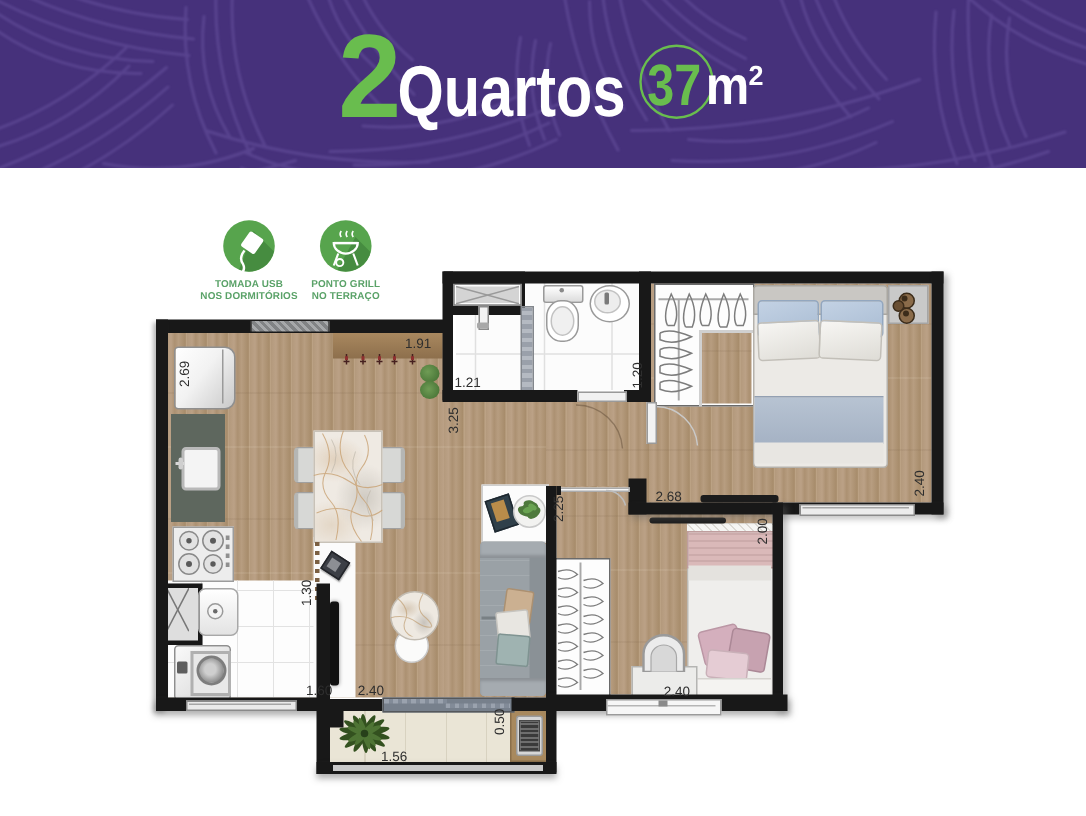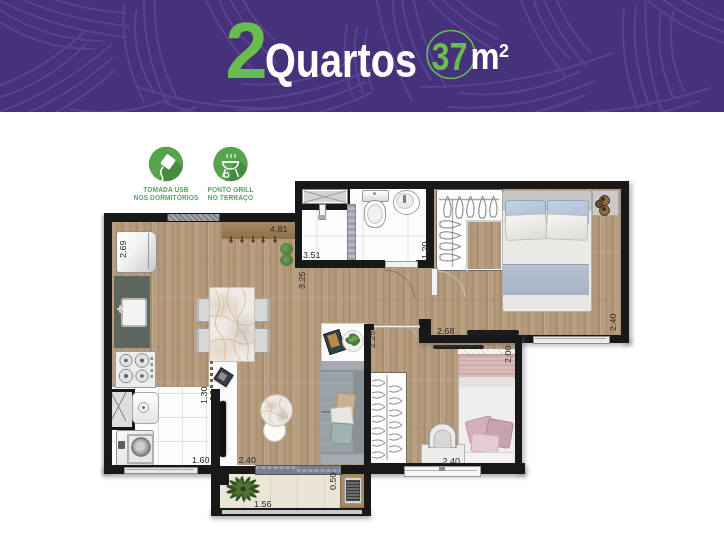--- a/index.html
+++ b/index.html
@@ -467,27 +467,27 @@
   <path d="M2,30 A28,28 0 0 1 28,2" fill="none" stroke="#c9c9c9" stroke-width="1" transform="rotate(90 15 16)"></path>
 </svg>
 <div class="abs" style="left:431px;top:267.5px;width:4.5px;height:26px;background:#f2f2f2;border:1px solid #9a9a9a;"></div>
 
 <div class="abs" style="left:373px;top:324.5px;width:45px;height:1.6px;background:#f8f8f8;border:0.7px solid #ababab;"></div>
 <div class="wall" style="left:371px;top:324px;width:2.5px;height:6px;"></div>
 <svg class="abs" style="left:403px;top:326px;" width="16" height="12" viewBox="0 0 16 12">
     <path d="M1,1 A13,13 0 0 1 14,11" fill="none" stroke="#bcbcbc" stroke-width="1"></path>
   </svg>
 
-<div class="dim" style="left:270px;top:225px;">4.81</div>
-<div class="dim" style="left:303px;top:251px;">3.51</div>
+<div class="dim" style="left:270px;top:225px;">1.91</div>
+<div class="dim" style="left:303px;top:251px;">1.21</div>
 <div class="dimv" style="left:306.5px;top:280px;">3.25</div>
 <div class="dimv" style="left:429.5px;top:250px;">1.20</div>
 <div class="dimv" style="left:128px;top:249px;">2.69</div>
 <div class="dim" style="left:437px;top:327px;">2.68</div>
 <div class="dimv" style="left:617.5px;top:322px;">2.40</div>
 <div class="dimv" style="left:376.5px;top:339px;">2.25</div>
 <div class="dimv" style="left:512.5px;top:354px;">2.00</div>
 <div class="dimv" style="left:209px;top:395px;">1.30</div>
-<div class="dim" style="left:192px;top:456px;">1.60</div>
+<div class="dim" style="left:204px;top:456px;">1.60</div>
 <div class="dim" style="left:238.5px;top:456px;">2.40</div>
 <div class="dim" style="left:442.5px;top:456.5px;">2.40</div>
 <div class="dim" style="left:254px;top:500px;">1.56</div>
 <div class="dimv" style="left:337.5px;top:481px;">0.50</div>
 
 </body></html>

